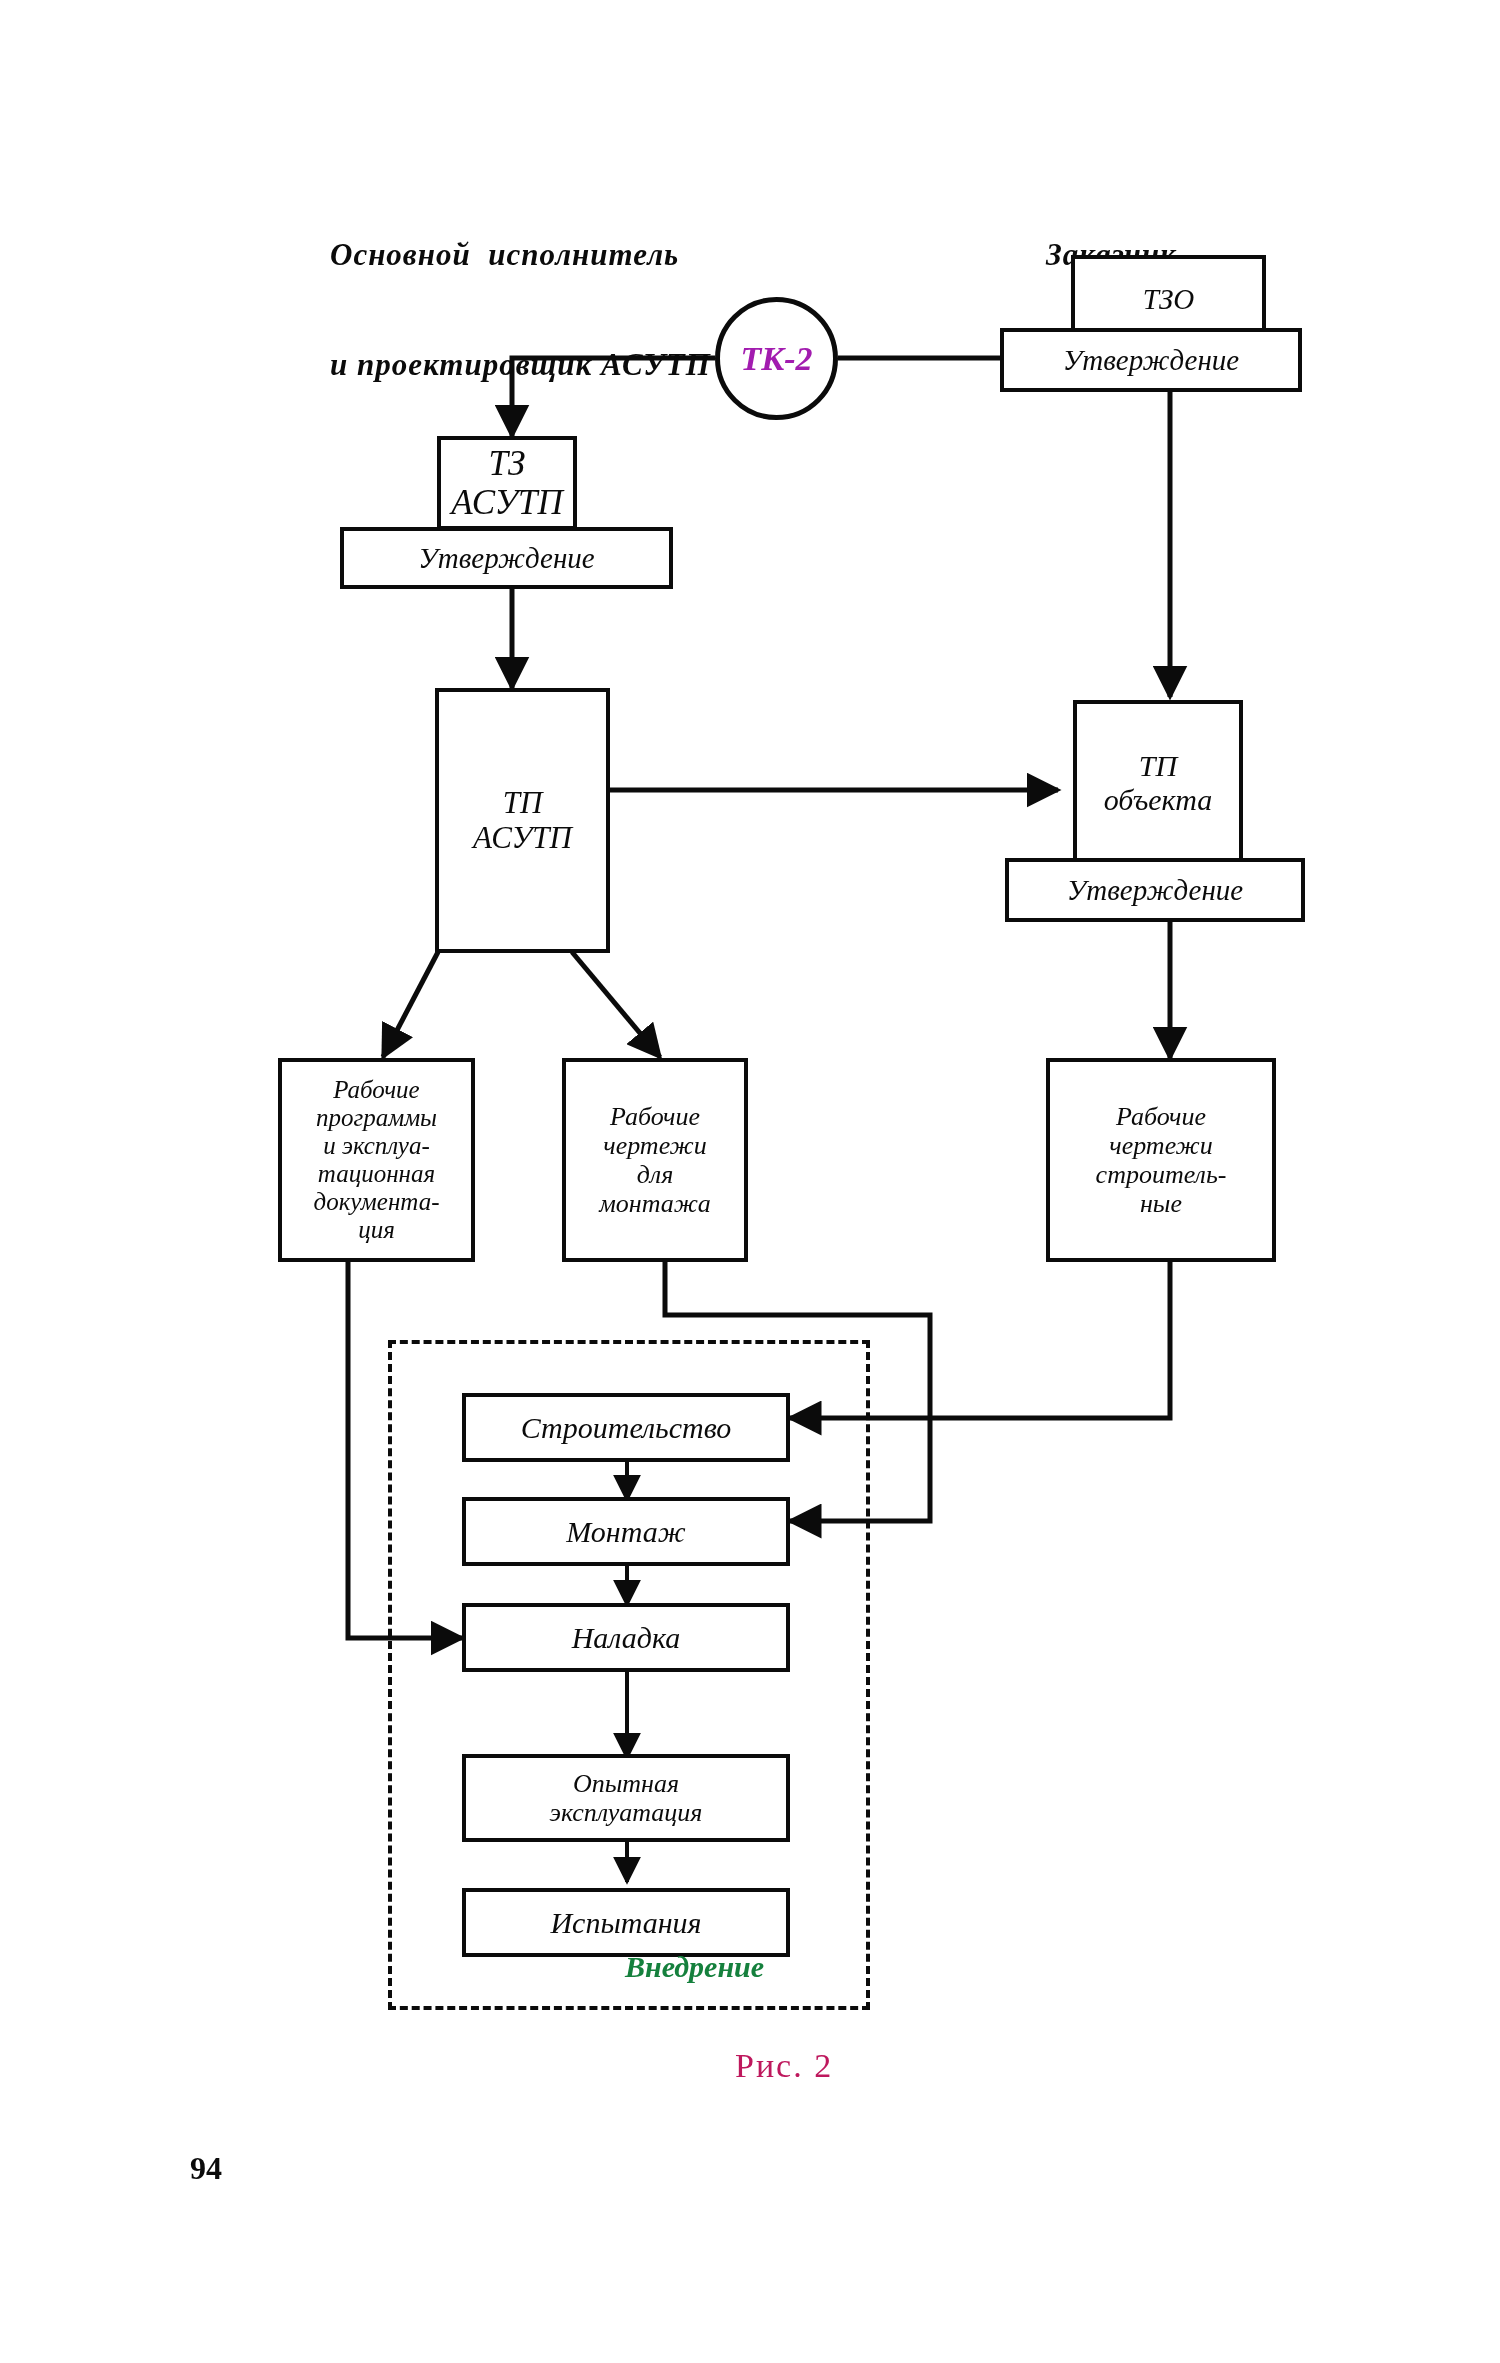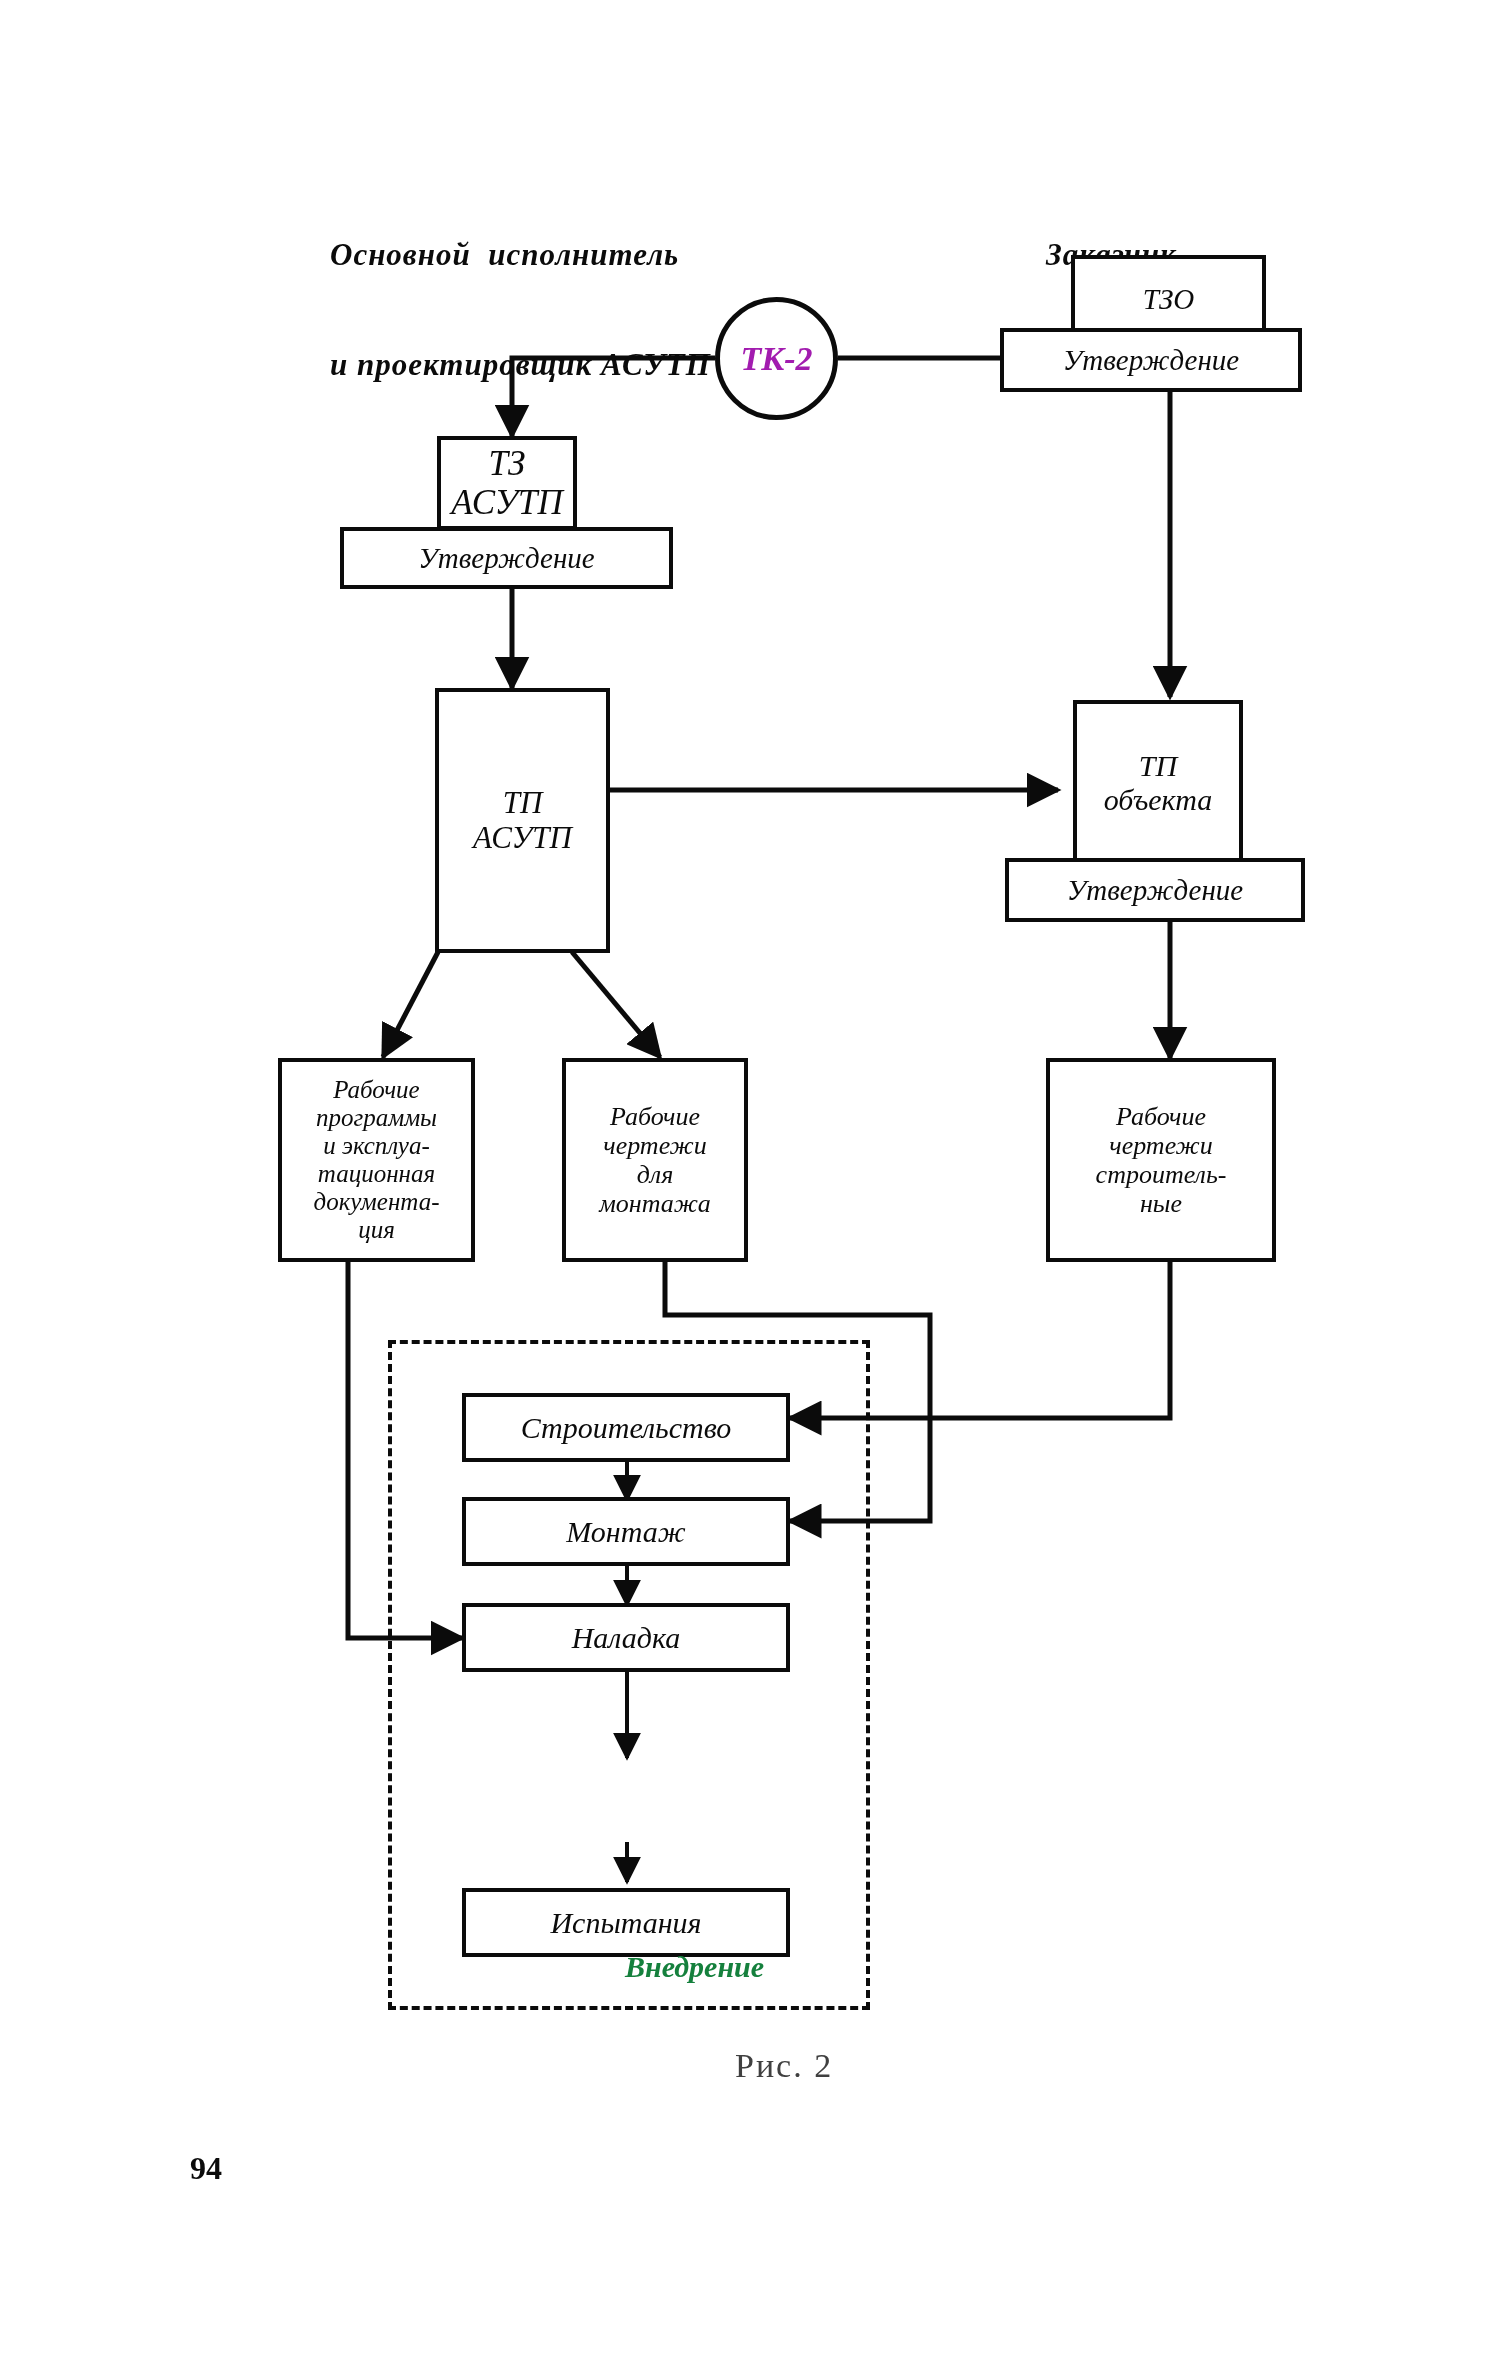--- a/index.html
+++ b/index.html
@@ -76,21 +76,21 @@
     font-weight: bold;
     color: #15803d;
     white-space: pre;
     z-index: 7;
   }
   .caption {
     position: absolute;
     font-family: "Liberation Serif", serif;
     font-style: normal;
     font-weight: normal;
-    color: #404040;
+    color: #be185d;
     letter-spacing: 2px;
   }
   .pagenum {
     position: absolute;
     font-family: "Liberation Serif", serif;
     font-weight: bold;
     color: #0b0b0b;
   }
 </style>
 </head>
@@ -213,20 +213,24 @@
   </div>
 
   <div class="node" style="left:462px; top:1497px; width:328px; height:69px; font-size:30px;">
     <span>Монтаж</span>
   </div>
 
   <div class="node" style="left:462px; top:1603px; width:328px; height:69px; font-size:30px;">
     <span>Наладка</span>
   </div>
 
+  <div class="node" style="left:462px; top:1754px; width:328px; height:88px; font-size:26px; white-space:pre-line;">
+    <span>Опытная
+эксплуатация</span>
+  </div>
 
   <div class="node" style="left:462px; top:1888px; width:328px; height:69px; font-size:30px;">
     <span>Испытания</span>
   </div>
 
   <div class="freelabel" style="left:625px; top:1950px; font-size:30px;">Внедрение</div>
 
   <div class="caption" style="left:735px; top:2047px; font-size:34px;">Рис. 2</div>
 
   <div class="pagenum" style="left:190px; top:2150px; font-size:32px;">94</div>

